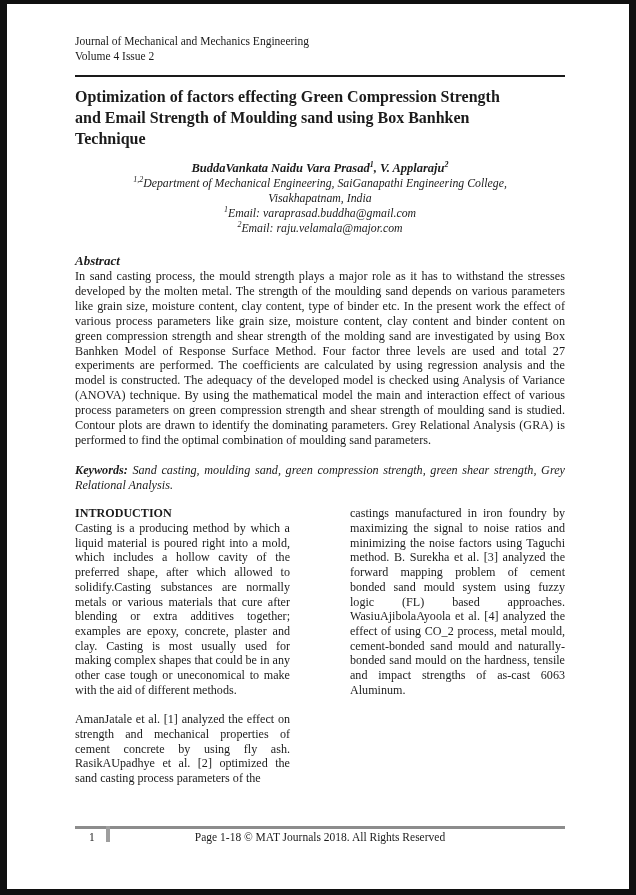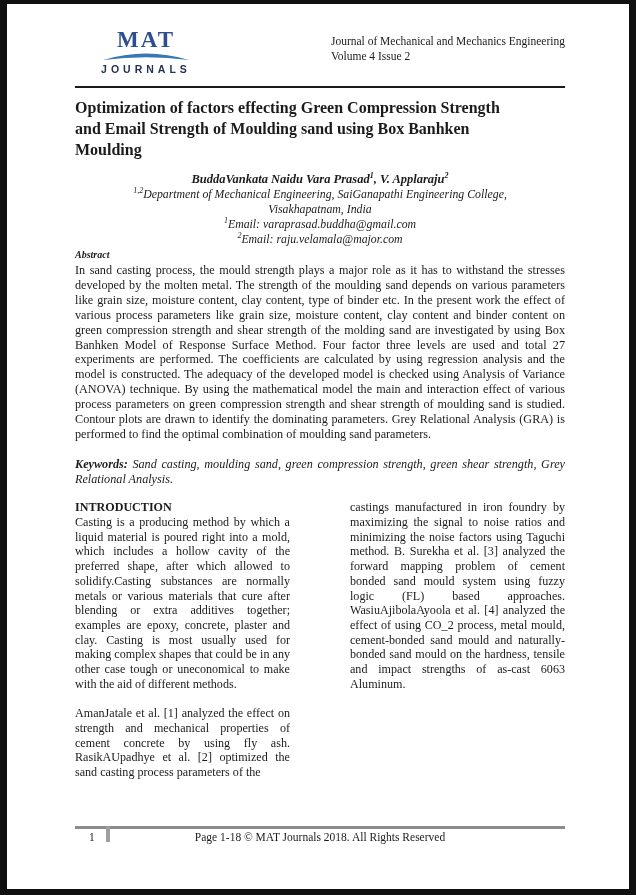--- a/index.html
+++ b/index.html
@@ -36,21 +36,21 @@
   .header-rule { border-top: 2px solid #1a1a1a; margin-top: 11px; }
 
   
   .title { margin: 9px 0 0 0; font-size: 16px; font-weight: bold; text-align: left; line-height: 21px; }
   .authors { text-align: center; margin-top: 11px; font-style: italic; }
   .author-names { font-size: 12.5px; font-weight: bold; line-height: 16px; }
   .affil-line { font-size: 11.8px; line-height: 15px; }
   sup { font-size: 8px; line-height: 0; vertical-align: super; }
 
   
-  .abstract-heading { font-size: 10px; font-weight: bold; font-style: italic; line-height: 15px; }
+  .abstract-heading { margin-top: 17px; font-size: 13px; font-weight: bold; font-style: italic; line-height: 15px; }
   .abstract-body { margin: 1px 0 0 0; font-size: 12.2px; line-height: 14.9px; text-align: justify; }
   .keywords { margin: 15px 0 0 0; font-size: 12.2px; line-height: 15.2px; font-style: italic; text-align: justify; }
   .kw-label { font-weight: bold; }
 
   
   .columns { display: flex; gap: 60px; margin-top: 13px; }
   .col { width: 225px; font-size: 12.1px; line-height: 14.7px; text-align: justify; }
   .col-heading { font-weight: bold; }
   .col p { margin: 0; }
   .col p + p { margin-top: 14.7px; }
@@ -62,39 +62,32 @@
   .page-number { position: absolute; left: 14px; top: 1px; }
   .page-bar { position: absolute; left: 31px; top: -3px; width: 3.5px; height: 16px; background: #9e9e9e; }
 </style>
 </head>
 <body>
 
 <div class="page">
   <div class="content">
 
     <div class="header">
-      <div class="logo">
-        <div class="logo-mat">MAT</div>
-        <svg class="logo-swoosh" width="88" height="10" viewBox="0 0 88 10">
-          <path d="M1 9 Q44 -4 87 9 Q44 3.5 1 9 Z" fill="#3877b5"></path>
-        </svg>
-        <div class="logo-journals">JOURNALS</div>
-      </div>
       <div class="journal-info">
         <div>Journal of Mechanical and Mechanics Engineering</div>
         <div>Volume 4 Issue 2</div>
       </div>
     </div>
 
     <div class="header-rule"></div>
 
     <h1 class="title">
       <div>Optimization of factors effecting Green Compression Strength</div>
       <div>and Email Strength of Moulding sand using Box Banhken</div>
-      <div>Moulding</div>
+      <div>Technique</div>
     </h1>
 
     <div class="authors">
       <div class="author-names"><span>BuddaVankata Naidu Vara Prasad</span><sup>1</sup><span>, </span><span>V. Applaraju</span><sup>2</sup></div>
       <div class="affil-line"><sup>1,2</sup><span>Department of Mechanical Engineering, SaiGanapathi Engineering College,</span></div>
       <div class="affil-line">Visakhapatnam, India</div>
       <div class="affil-line"><sup>1</sup><span>Email: varaprasad.buddha@gmail.com</span></div>
       <div class="affil-line"><sup>2</sup><span>Email: raju.velamala@major.com</span></div>
     </div>
 

